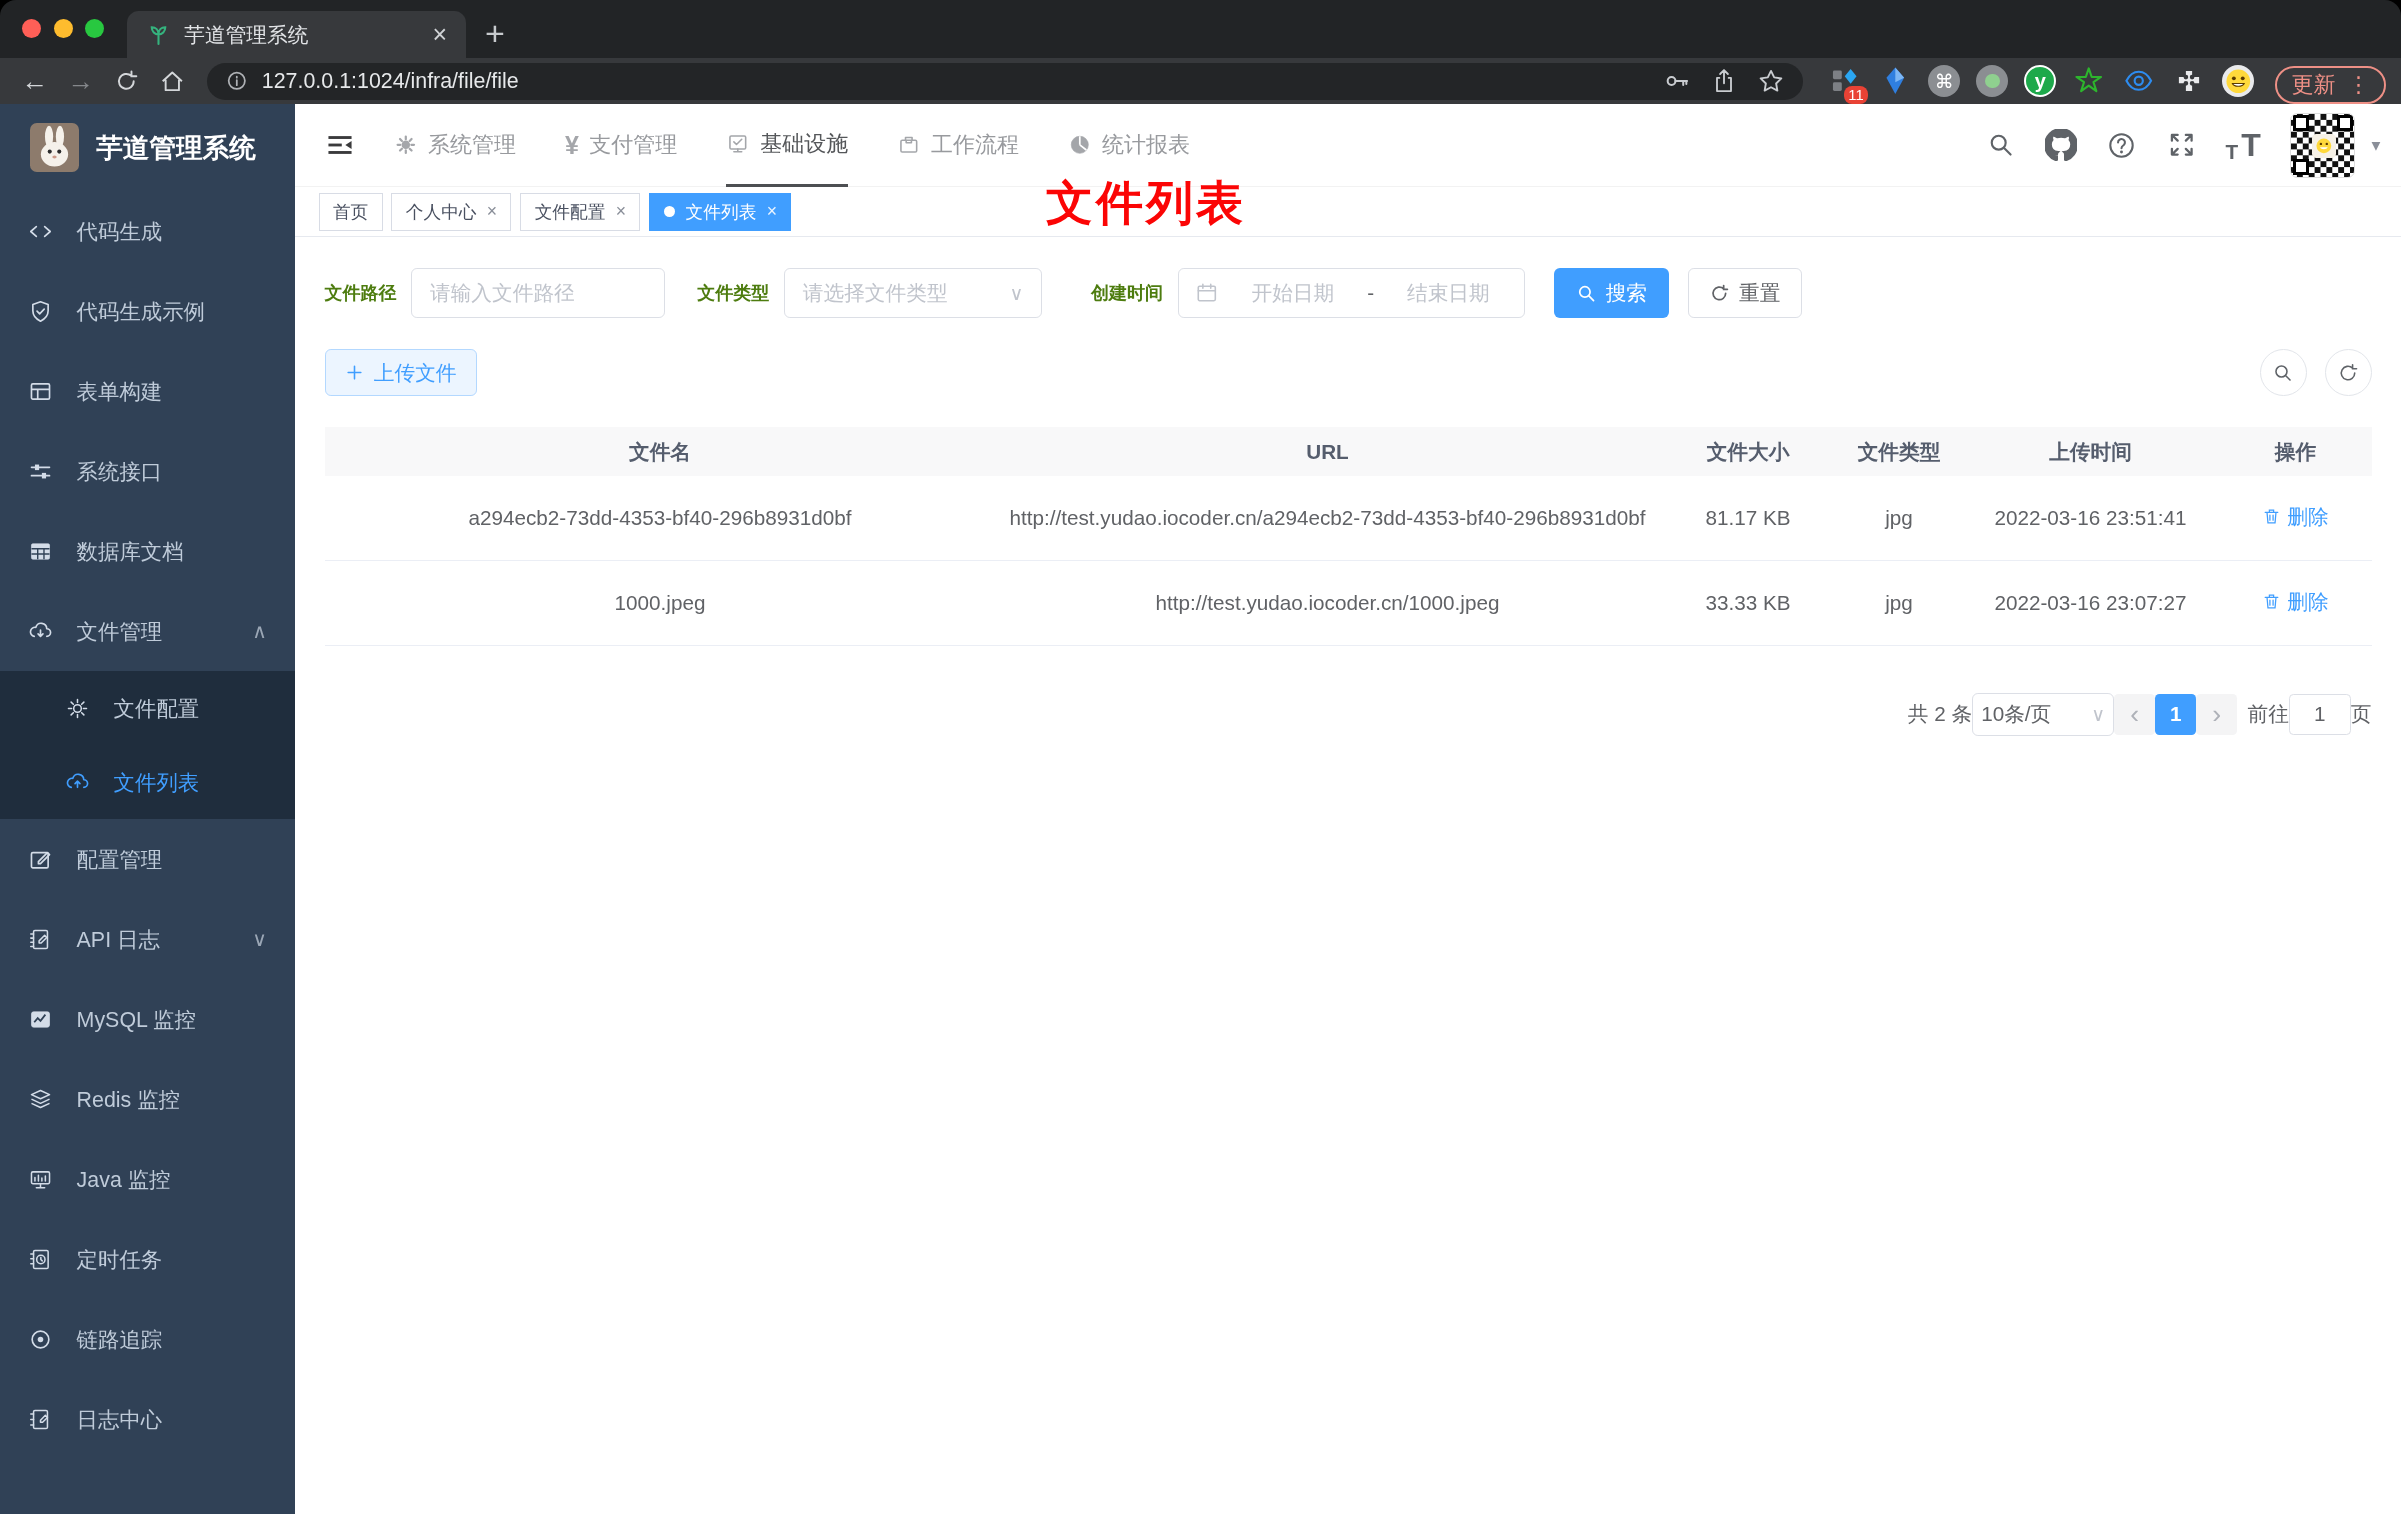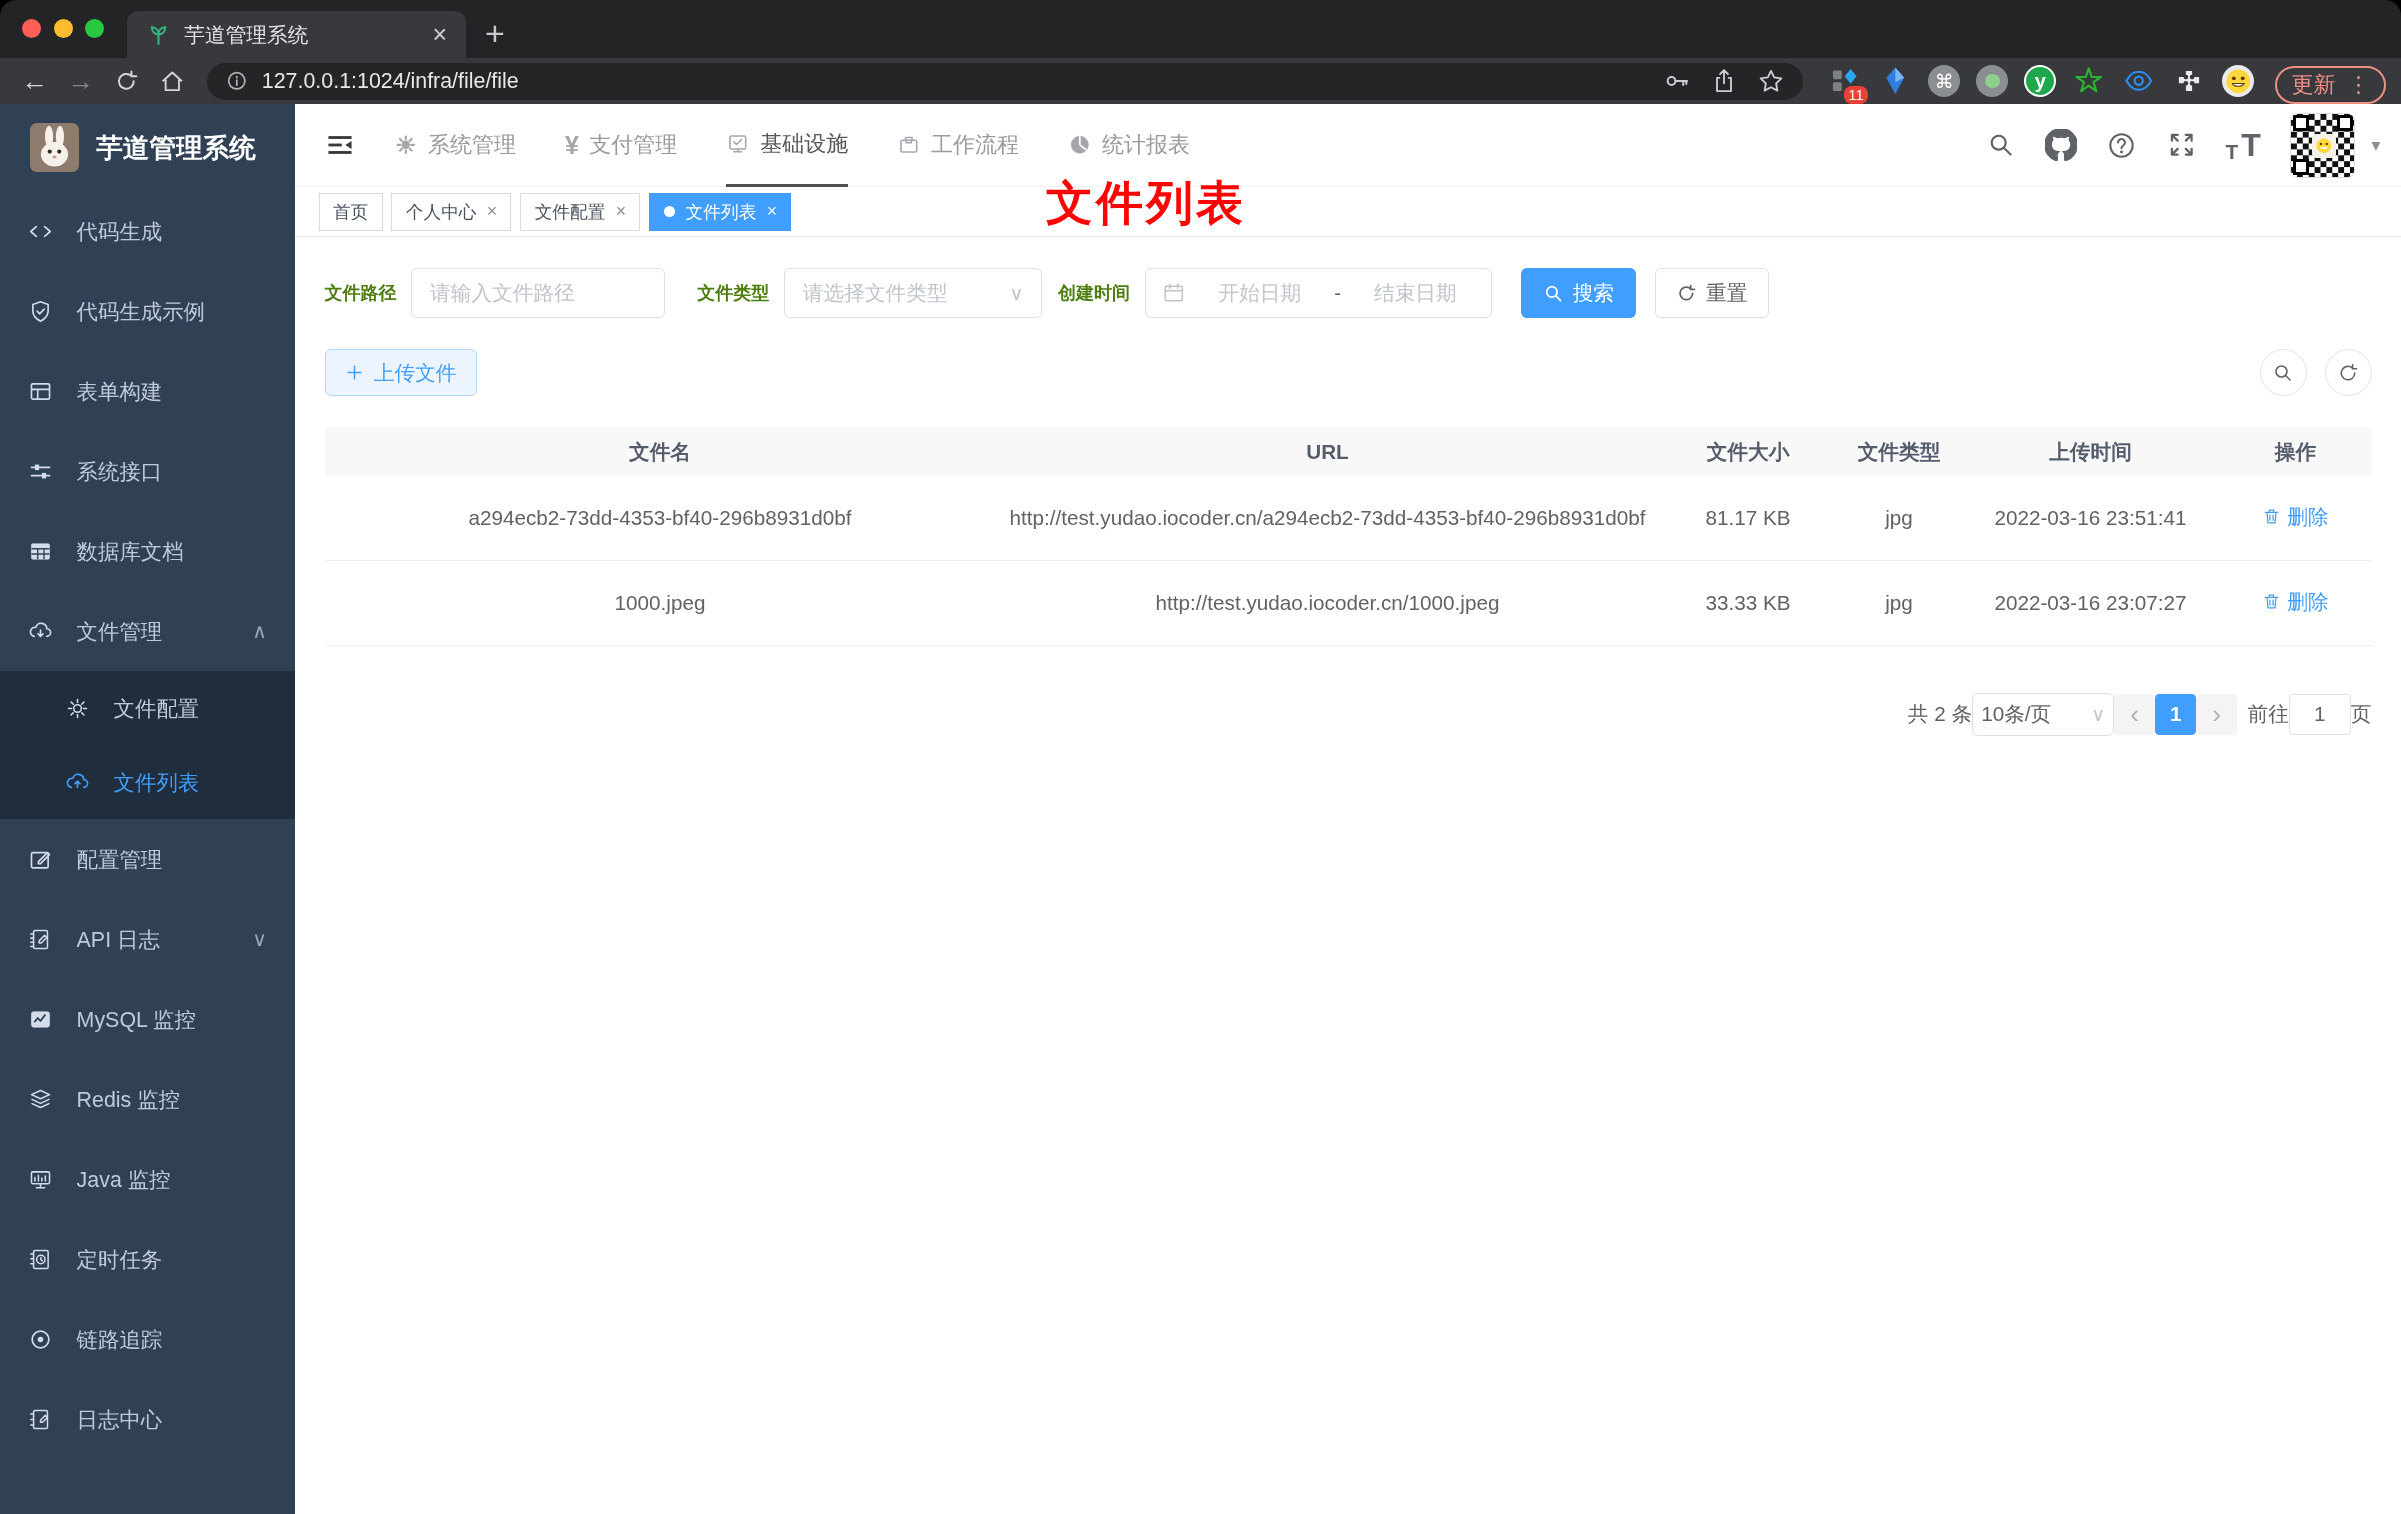--- a/index.html
+++ b/index.html
@@ -71,21 +71,21 @@
 .tag.active .x{color:#eaf4ff;}
 .tdot{width:11.8px;height:11.8px;background:#fff;border-radius:50%;}
 .annotation{position:absolute;left:751px;top:68px;color:#fb0505;font-size:47px;font-weight:700;letter-spacing:3px;z-index:5;}
 
 .content{padding:31px 29.5px;}
 .filters{display:flex;align-items:center;}
 .flabel{font-size:18px;font-weight:700;color:#4d7c0f;margin-right:14.8px;white-space:nowrap;}
 .fbox{height:50px;border:1.5px solid #dcdfe6;border-radius:5.9px;background:#fff;display:flex;align-items:center;font-size:20.7px;}
 .finput{width:254px;padding:0 17.7px;color:#606266;outline:none;border:1.5px solid #dcdfe6;border-radius:5.9px;height:50px;font-size:20.7px;font-family:Liberation Serif, serif;}
 .finput::placeholder{color:#c0c4cc;}
-.fselect{width:258px;justify-content:space-between;padding:0 17.7px;color:#c0c4cc;margin-right:16px;cursor:pointer;}
+.fselect{width:258px;justify-content:space-between;padding:0 17.7px;color:#c0c4cc;margin-right:49px;cursor:pointer;}
 .fsel-caret{color:#c0c4cc;font-size:19px;}
 .fdate{width:347px;padding:0 16px;gap:14.8px;color:#c0c4cc;cursor:pointer;}
 .fdate .ph{flex:1;text-align:center;}
 .gap36{width:32px;}
 .btn{height:50px;border-radius:5.9px;font-size:20.7px;display:flex;align-items:center;gap:8.9px;padding:0 20.7px;cursor:pointer;border:1.5px solid transparent;}
 .btn-search{background:#409eff;color:#fff;margin-left:29.5px;}
 .btn-search svg{stroke:#fff;}
 .btn-reset{background:#fff;border-color:#dcdfe6;color:#606266;margin-left:19px;}
 .btn-reset svg{stroke:#606266;}
 

